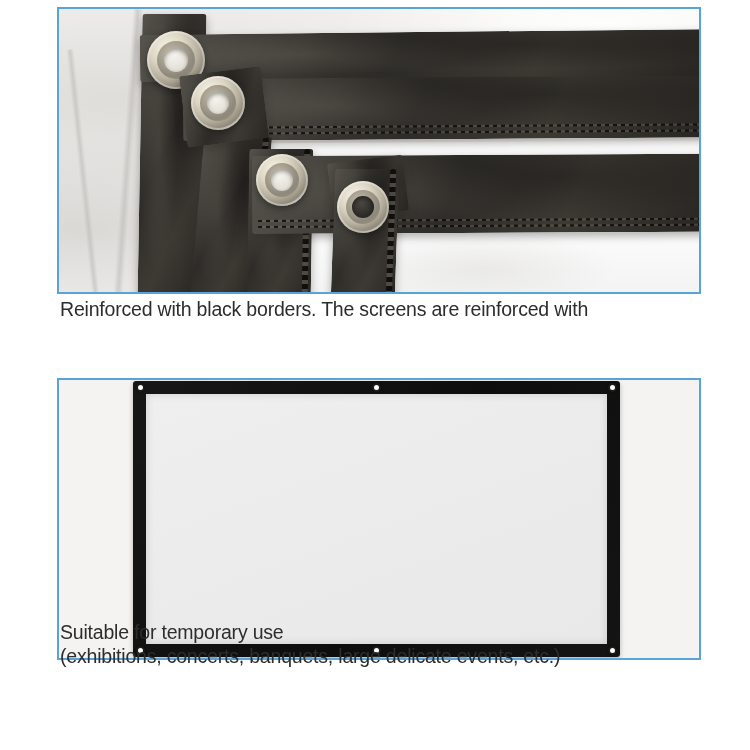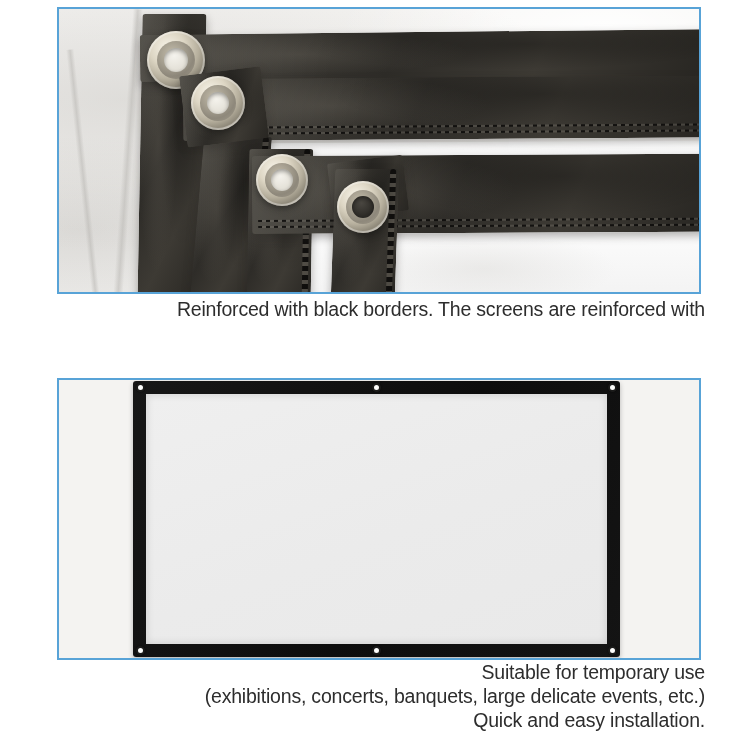--- a/index.html
+++ b/index.html
@@ -86,23 +86,23 @@
   .screen-surface{position:absolute;inset:13px;
     background:linear-gradient(160deg,#efefef,var(--screen-surface) 55%,#e9e9e9);
     box-shadow:inset 0 0 8px rgba(0,0,0,.14);}
   .hole{position:absolute;width:9px;height:9px;border-radius:50%;
     background:#fdfdfc;border:2px solid #1b1b1a;box-shadow:0 0 2px rgba(0,0,0,.6);}
   .h-tl{left:3px;top:2px;} .h-tc{left:50%;margin-left:-5px;top:2px;} .h-tr{right:3px;top:2px;}
   .h-bl{left:3px;bottom:2px;} .h-bc{left:50%;margin-left:-5px;bottom:2px;} .h-br{right:3px;bottom:2px;}
 
   
   .caption{position:absolute;left:60px;width:645px;
-    font-size:19.5px;line-height:24px;letter-spacing:-.2px;color:var(--text);text-align:right;}
+    font-size:19.5px;line-height:24px;letter-spacing:-.2px;color:var(--text);}
   .caption1{top:297px;}
-  .caption2{top:660px;}
+  .caption2{top:620px;}
 </style>
 </head>
 <body>
 
 <figure class="photo photo1">
   <div class="p1-bg"></div>
   <div class="crease cr1"></div>
   <div class="crease cr2"></div>
   <div class="white-patch wp-sliver"></div>
   <div class="white-patch wp-bottom"></div>
@@ -151,14 +151,13 @@
     <span class="hole h-tr"></span>
     <span class="hole h-bl"></span>
     <span class="hole h-bc"></span>
     <span class="hole h-br"></span>
   </div>
 </figure>
 
 <p class="caption caption2">
   <span>Suitable for temporary use</span><br>
   <span>(exhibitions, concerts, banquets, large delicate events, etc.)</span><br>
-  <span>Quick and easy installation.</span>
 </p>
 
 </body></html>

